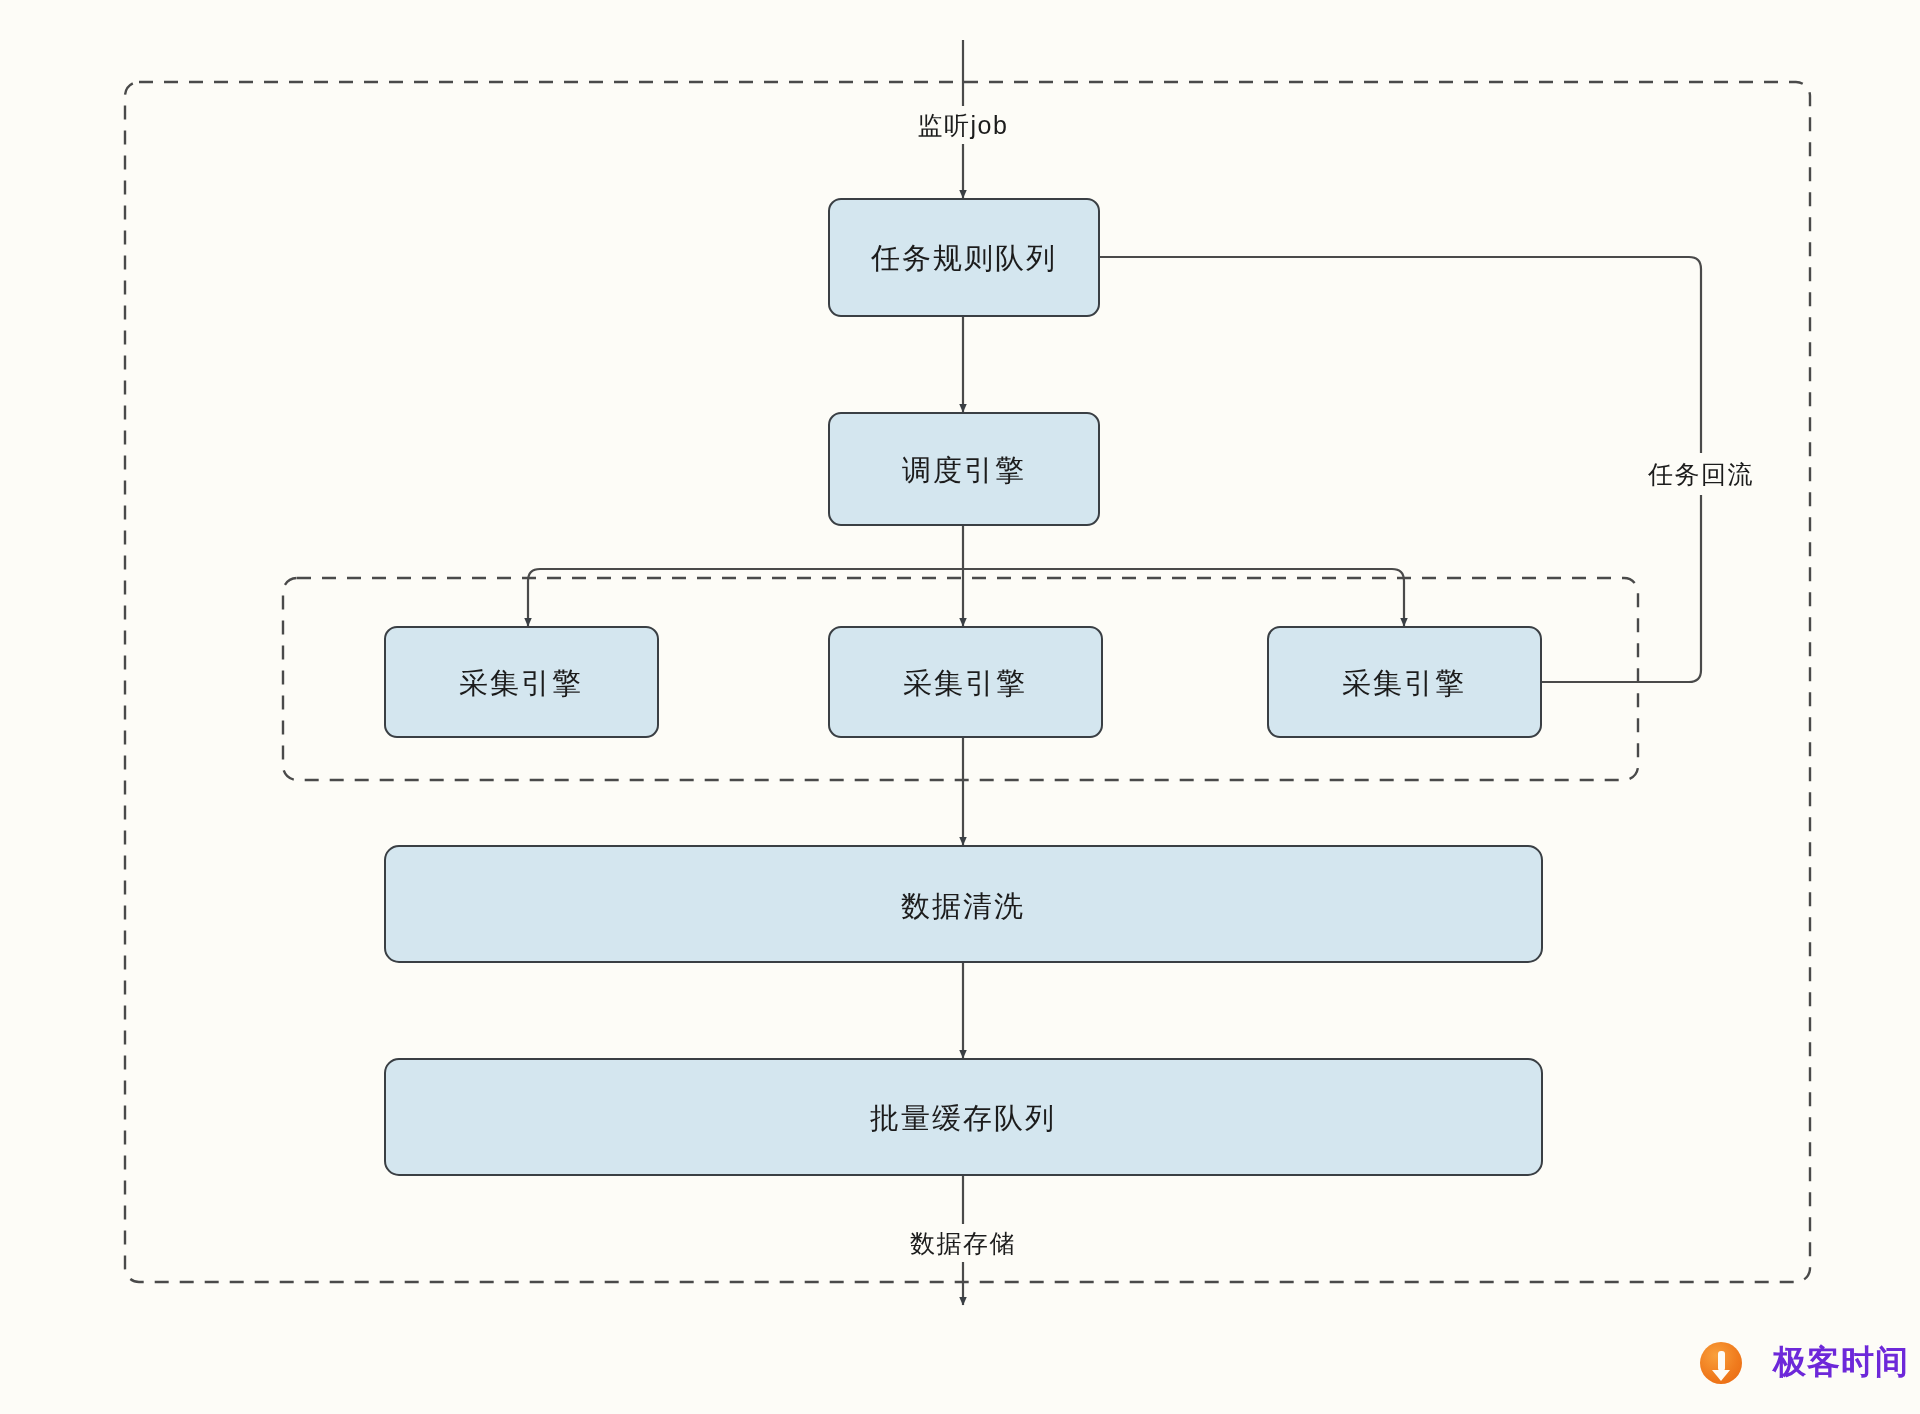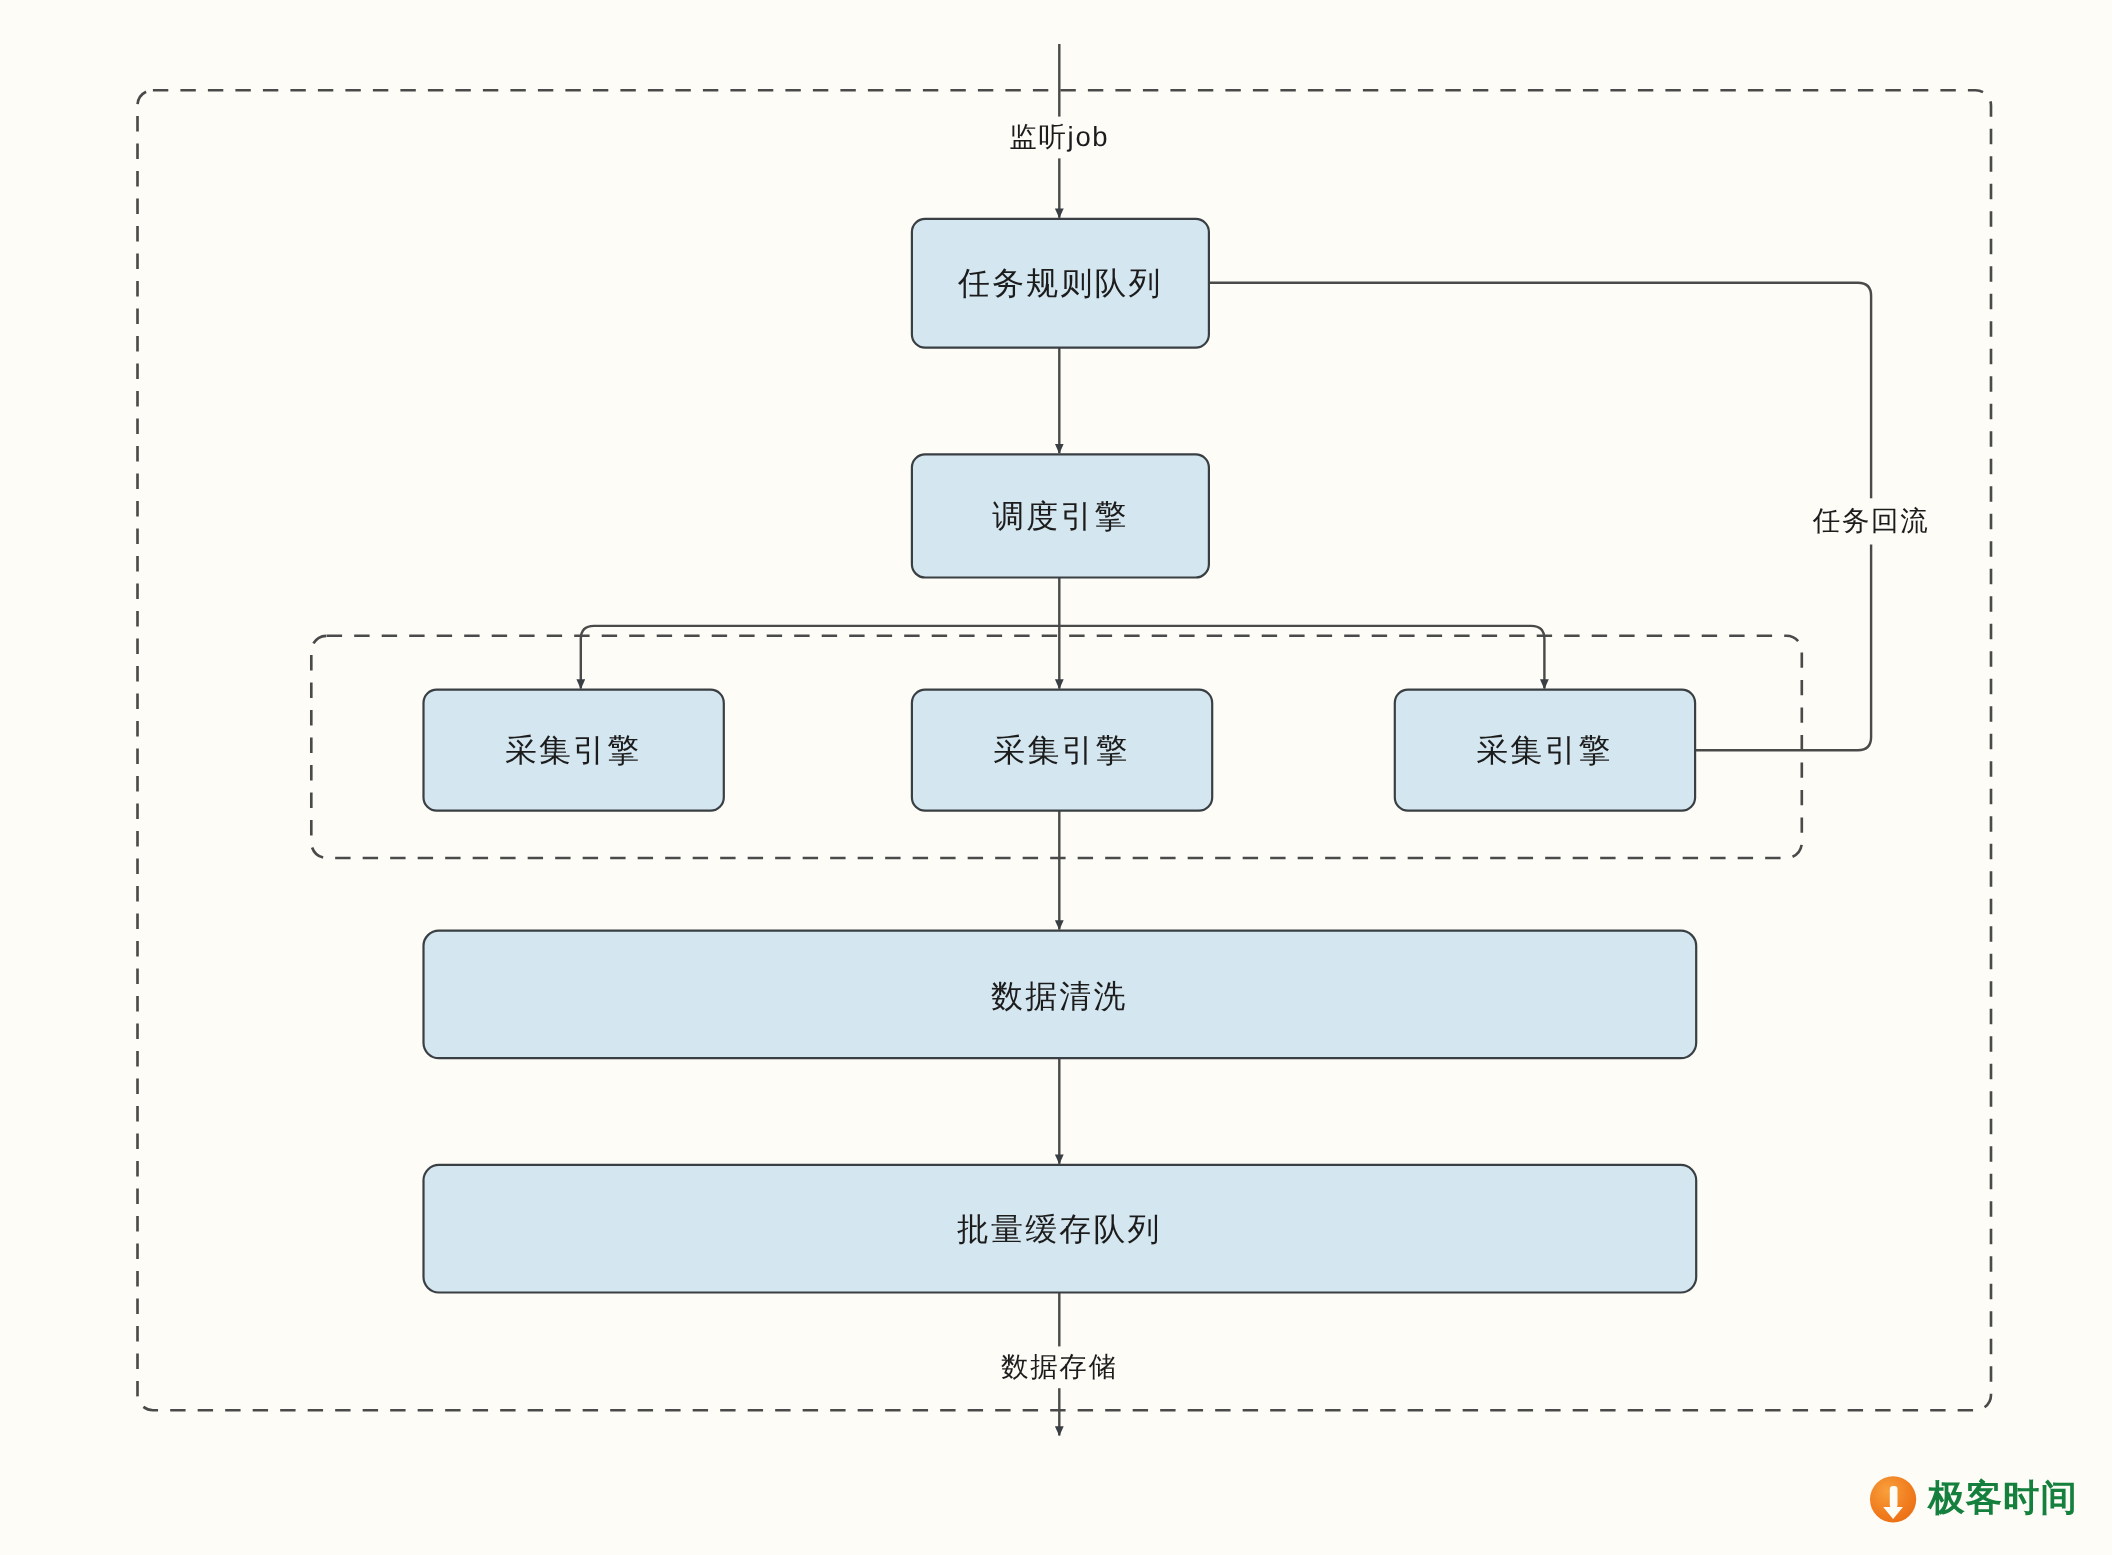--- a/index.html
+++ b/index.html
@@ -100,23 +100,24 @@
     width: 0;
     height: 0;
     border-left: 9px solid transparent;
     border-right: 9px solid transparent;
     border-top: 11px solid #fdfcf7;
   }
   #watermark .logo-text {
     font-family: Liberation Serif, serif;
     font-size: 33px;
     font-weight: bold;
-    color: #15803d;
+    color: #6d28d9;
     letter-spacing: 1px;
     white-space: nowrap;
+    margin-left: 20px;
   }
 </style>
 </head>
 <body>
 
 <div id="stage">
 
   <svg id="diagram" viewBox="0 0 1920 1414">
     <defs>
       <marker id="arrowhead" markerWidth="11" markerHeight="11" refX="8.5" refY="4" orient="auto" markerUnits="userSpaceOnUse">

